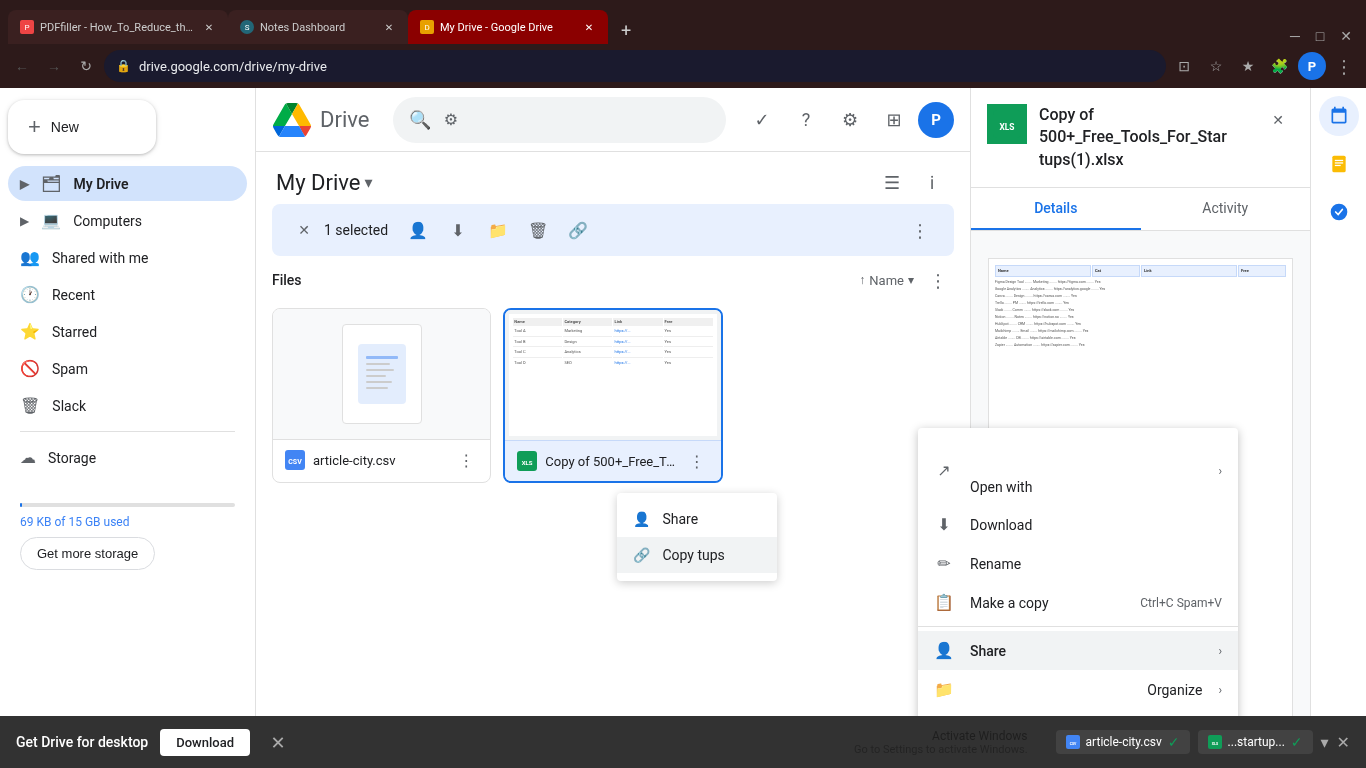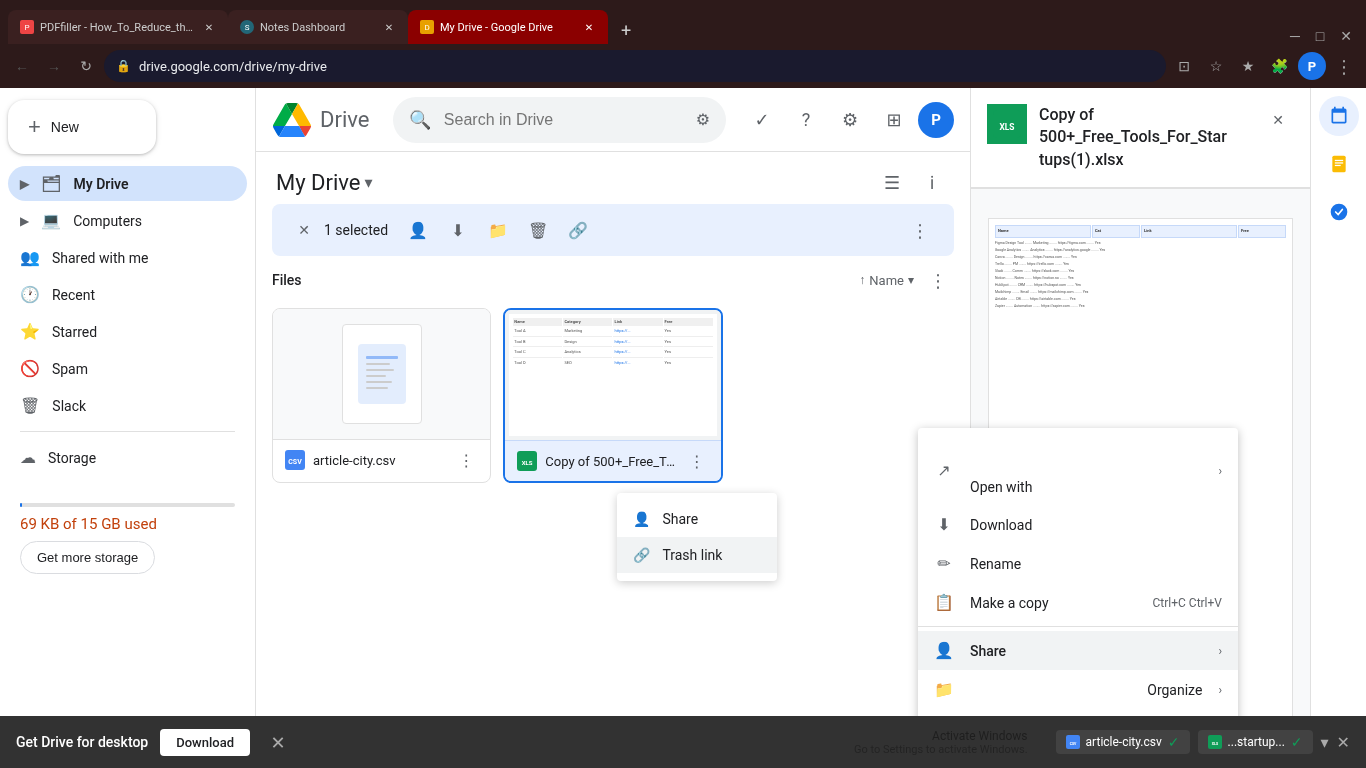--- a/index.html
+++ b/index.html
@@ -95,21 +95,21 @@
       <div style="display:flex;align-items:center;gap:12px;padding:8px 12px;border-radius:24px;cursor:pointer;color:#202124;font-size:14px;margin-bottom:2px;">
         <span style="font-size:16px;color:#5f6368;">☁</span>
         <span>Storage</span>
       </div>
     </div>
 
     <div style="padding:12px;margin-top:8px;">
       <div style="width:100%;height:4px;background:#e0e0e0;border-radius:2px;margin:8px 0;">
         <div style="height:4px;background:#1a73e8;border-radius:2px;width:1%;"></div>
       </div>
-      <div style="font-size:15px;color:#c2410c;">69 KB of 15 GB used</div>
+      <div style="font-size:12px;color:#3b82f6;">69 KB of 15 GB used</div>
       <button style="border:1px solid #dadce0;border-radius:20px;padding:8px 16px;font-size:13px;color:#202124;cursor:pointer;background:#fff;margin-top:8px;">Get more storage</button>
     </div>
   </div>
 
   <div style="flex:1;display:flex;flex-direction:column;overflow:hidden;min-width:0;">
 
     <div style="display:flex;align-items:center;padding:8px 16px;height:64px;border-bottom:1px solid #e0e0e0;">
       <div style="display:flex;align-items:center;gap:8px;margin-right:8px;">
 
         <svg width="40" height="34" viewBox="0 0 87.3 78">
@@ -117,21 +117,20 @@
           <path d="m43.65 25-13.75-23.8c-1.35.8-2.5 1.9-3.3 3.3l-25.4 44a9.06 9.06 0 0 0 -1.2 4.5h27.5z" fill="#00ac47"></path>
           <path d="m73.55 76.8c1.35-.8 2.5-1.9 3.3-3.3l1.6-2.75 7.65-13.25c.8-1.4 1.2-2.95 1.2-4.5h-27.502l5.852 11.5z" fill="#ea4335"></path>
           <path d="m43.65 25 13.75-23.8c-1.35-.8-2.9-1.2-4.5-1.2h-18.5c-1.6 0-3.15.45-4.5 1.2z" fill="#00832d"></path>
           <path d="m59.8 53h-32.3l-13.75 23.8c1.35.8 2.9 1.2 4.5 1.2h50.8c1.6 0 3.15-.45 4.5-1.2z" fill="#2684fc"></path>
           <path d="m73.4 26.5-12.7-22c-.8-1.4-1.95-2.5-3.3-3.3l-13.75 23.8 16.15 28h27.45c0-1.55-.4-3.1-1.2-4.5z" fill="#ffba00"></path>
         </svg>
         <span style="font-size:22px;color:#5f6368;font-weight:400;">Drive</span>
       </div>
       <div style="flex:1;max-width:720px;margin:0 16px;background:#f1f3f4;border-radius:24px;display:flex;align-items:center;padding:0 16px;height:46px;gap:12px;">
         <span style="color:#5f6368;font-size:18px;">🔍</span>
-        <input type="text" style="border: none; background: transparent; flex: 1 1 0%; font-size: 16px; color: rgb(32, 33, 36); outline: none;" placeholder="Search in Drive">
         <span style="color:#5f6368;font-size:16px;cursor:pointer;">⚙</span>
       </div>
       <div style="margin-left:auto;display:flex;align-items:center;gap:4px;">
         <div style="width:40px;height:40px;display:flex;align-items:center;justify-content:center;border-radius:50%;cursor:pointer;color:#5f6368;font-size:18px;">✓</div>
         <div style="width:40px;height:40px;display:flex;align-items:center;justify-content:center;border-radius:50%;cursor:pointer;color:#5f6368;font-size:18px;">?</div>
         <div style="width:40px;height:40px;display:flex;align-items:center;justify-content:center;border-radius:50%;cursor:pointer;color:#5f6368;font-size:18px;">⚙</div>
         <div style="width:40px;height:40px;display:flex;align-items:center;justify-content:center;border-radius:50%;cursor:pointer;color:#5f6368;font-size:18px;">⊞</div>
         <div style="width:36px;height:36px;border-radius:50%;background:#1a73e8;color:#fff;display:flex;align-items:center;justify-content:center;font-size:15px;font-weight:bold;cursor:pointer;">P</div>
       </div>
     </div>
@@ -241,20 +240,22 @@
           <rect width="20" height="20" rx="3" fill="#0f9d58"></rect>
           <text x="10" y="14" text-anchor="middle" fill="white" font-size="6" font-weight="bold">XLS</text>
         </svg>
       </div>
       <div style="font-size:16px;color:#202124;font-weight:500;flex:1;line-height:1.4;">
         Copy of<br>500+_Free_Tools_For_Star<br>tups(1).xlsx
       </div>
       <div style="width:32px;height:32px;display:flex;align-items:center;justify-content:center;cursor:pointer;border-radius:50%;color:#5f6368;font-size:14px;flex-shrink:0;">✕</div>
     </div>
     <div style="display:flex;border-bottom:1px solid #e0e0e0;">
+      <div style="flex:1;padding:12px;text-align:center;font-size:14px;cursor:pointer;color:#1a73e8;border-bottom:2px solid #1a73e8;font-weight:500;">Details</div>
+      <div style="flex:1;padding:12px;text-align:center;font-size:14px;cursor:pointer;color:#5f6368;border-bottom:2px solid transparent;">Activity</div>
     </div>
     <div style="flex:1;background:#f8f9fa;overflow:hidden;position:relative;display:flex;align-items:center;justify-content:center;">
 
       <div style="width:90%;height:90%;background:#fff;border:1px solid #e0e0e0;overflow:hidden;font-size:4px;color:#333;line-height:1.6;padding:6px;">
         <div style="display:grid;grid-template-columns:2fr 1fr 2fr 1fr;gap:1px;font-size:4px;margin-bottom:2px;">
           <div style="background:#e8f0fe;padding:2px;font-weight:bold;border:1px solid #c6d9f9;">Name</div>
           <div style="background:#e8f0fe;padding:2px;font-weight:bold;border:1px solid #c6d9f9;">Cat</div>
           <div style="background:#e8f0fe;padding:2px;font-weight:bold;border:1px solid #c6d9f9;">Link</div>
           <div style="background:#e8f0fe;padding:2px;font-weight:bold;border:1px solid #c6d9f9;">Free</div>
         </div>
@@ -298,42 +299,42 @@
     <div style="width:40px;height:40px;display:flex;align-items:center;justify-content:center;border-radius:50%;cursor:pointer;color:#5f6368;font-size:20px;">+</div>
   </div>
 
   <div style="position:absolute;left:617px;top:405px;background:#fff;border-radius:4px;box-shadow:0 2px 10px rgba(0,0,0,0.2);z-index:999;width:160px;padding:8px 0;">
     <div style="display:flex;align-items:center;padding:10px 16px;cursor:pointer;gap:12px;font-size:14px;color:#202124;">
       <span style="font-size:14px;color:#5f6368;">👤</span>
       <span>Share</span>
     </div>
     <div style="display:flex;align-items:center;padding:10px 16px;cursor:pointer;gap:12px;font-size:14px;color:#202124;background:#f1f3f4;">
       <span style="font-size:14px;color:#5f6368;">🔗</span>
-      <span>Trash link</span>
+      <span>Copy tups</span>
     </div>
   </div>
 
   <div style="position:absolute;left:918px;top:340px;background:#fff;border-radius:4px;box-shadow:0 2px 10px rgba(0,0,0,0.25);z-index:1000;width:320px;padding:8px 0;">
     <div style="display:flex;align-items:center;padding:10px 16px;cursor:pointer;gap:16px;font-size:14px;color:#202124;position:relative;">
       <span style="width:20px;text-align:center;font-size:16px;color:#5f6368;">↗</span>
       <span style="flex:1;margin-top:33px;">Open with</span>
       <span style="font-size:12px;color:#5f6368;">›</span>
     </div>
     <div style="display:flex;align-items:center;padding:10px 16px;cursor:pointer;gap:16px;font-size:14px;color:#202124;">
       <span style="width:20px;text-align:center;font-size:16px;color:#5f6368;">⬇</span>
       <span style="flex:1;">Download</span>
     </div>
     <div style="display:flex;align-items:center;padding:10px 16px;cursor:pointer;gap:16px;font-size:14px;color:#202124;">
       <span style="width:20px;text-align:center;font-size:16px;color:#5f6368;">✏</span>
       <span style="flex:1;">Rename</span>
     </div>
     <div style="display:flex;align-items:center;padding:10px 16px;cursor:pointer;gap:16px;font-size:14px;color:#202124;">
       <span style="width:20px;text-align:center;font-size:16px;color:#5f6368;">📋</span>
       <span style="flex:1;">Make a copy</span>
-      <span style="font-size:12px;color:#5f6368;">Ctrl+C Ctrl+V</span>
+      <span style="font-size:12px;color:#5f6368;">Ctrl+C Spam+V</span>
     </div>
     <div style="height:1px;background:#e0e0e0;margin:4px 0;"></div>
     <div style="display:flex;align-items:center;padding:10px 16px;cursor:pointer;gap:16px;font-size:14px;color:#202124;background:#f1f3f4;">
       <span style="width:20px;text-align:center;font-size:16px;color:#5f6368;">👤</span>
       <span style="flex:1;font-weight:500;">Share</span>
       <span style="font-size:12px;color:#5f6368;">›</span>
     </div>
     <div style="display:flex;align-items:center;padding:10px 16px;cursor:pointer;gap:16px;font-size:14px;color:#202124;">
       <span style="width:20px;text-align:center;font-size:16px;color:#5f6368;">📁</span>
       <span style="flex:1;text-align:right;">Organize</span>

